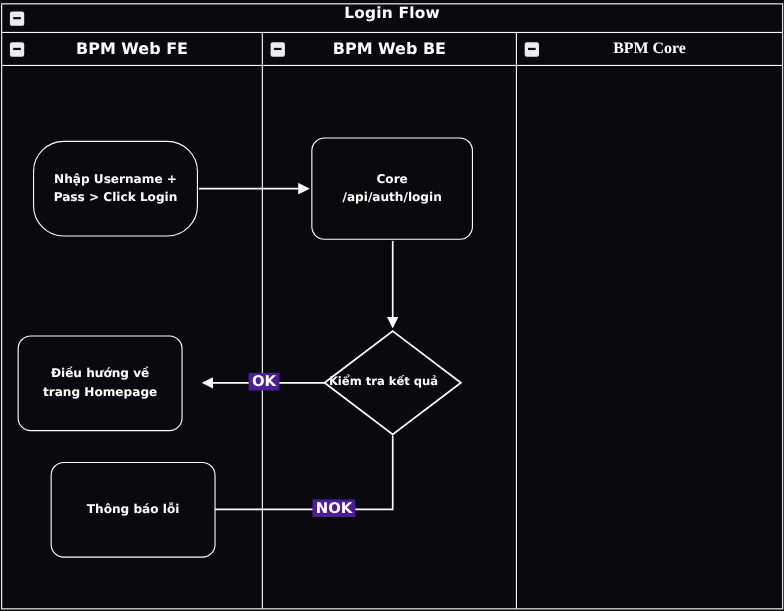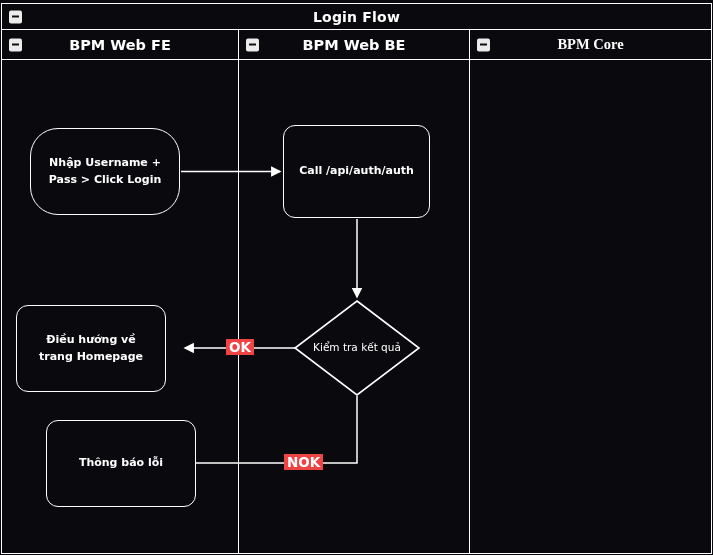--- a/index.html
+++ b/index.html
@@ -14,21 +14,21 @@
   
   .pool {
     position:absolute; left:1px; top:3px; width:711px; height:551px;
     border:1.6px solid #ffffff;
     display:flex; flex-direction:column;
     background:transparent;
   }
   .pool-title-bar {
     position:relative; height:26px; flex:0 0 26px;
     border-bottom:1.6px solid #ffffff;
-    display:flex; align-items:center; justify-content:center;
+    display:flex; align-items:flex-start; justify-content:center;
   }
   .pool-title { font-weight:bold; font-size:14px; letter-spacing:.2px; }
 
   .lane-headers { display:flex; height:30px; flex:0 0 30px; border-bottom:1.6px solid #ffffff; }
   .lane-header {
     position:relative; display:flex; align-items:center; justify-content:center;
     border-right:1.6px solid #ffffff;
     text-align:center;
   }
   .lane-header:last-child { border-right:none; }
@@ -54,29 +54,29 @@
   .node {
     position:absolute;
     border:1.6px solid #ffffff; border-radius:12px;
     background:#0a0a0e;
     display:flex; align-items:center; justify-content:center;
     text-align:center; font-weight:bold; font-size:11px; line-height:1.5;
     padding:8px 13px; cursor:pointer; z-index:3;
   }
   .decision-label {
     position:absolute; left:299px; top:341px; width:116px;
-    text-align:center; font-weight:normal; font-size:10.5px; z-index:4;
+    font-weight:bold; font-size:10.5px; z-index:4;
   }
 
   
   svg.edges { position:absolute; left:0; top:0; z-index:2; }
   .edge { stroke:#ffffff; stroke-width:1.5; fill:none; marker-end:url(#arrowhead); }
   .shape { stroke:#ffffff; stroke-width:1.6; fill:#0a0a0e; cursor:pointer; }
   .edge-label {
-    position:absolute; z-index:5; background:#ef4444;
+    position:absolute; z-index:5; background:#4c1d95;
     font-weight:bold; font-size:13.5px; padding:0 3px; cursor:pointer;
   }
 </style>
 </head>
 <body>
 
 <div class="canvas">
 
   <div class="pool">
     <div class="pool-title-bar">
@@ -125,21 +125,21 @@
     <path class="edge" d="M 295 348 L 185 348"></path>
     <path class="edge" d="M 357 396 L 357 463 L 185 463"></path>
     <polygon class="shape" points="357,301 419,348 357,395 295,348"></polygon>
   </svg>
 
   <div class="node" style="left:30px; top:128px; width:150px; height:87px;border-radius:28px;">
     <span>Nhập Username + Pass &gt; Click Login</span>
   </div>
 
   <div class="node" style="left:283px; top:125px; width:147px; height:93px;">
-    <span>Call /api/auth/auth</span>
+    <span>Core /api/auth/login</span>
   </div>
 
   <div class="node" style="left:16px; top:305px; width:150px; height:87px;">
     <span>Điều hướng về trang Homepage</span>
   </div>
 
   <div class="node" style="left:46px; top:420px; width:150px; height:87px;">
     <span>Thông báo lỗi</span>
   </div>
 

